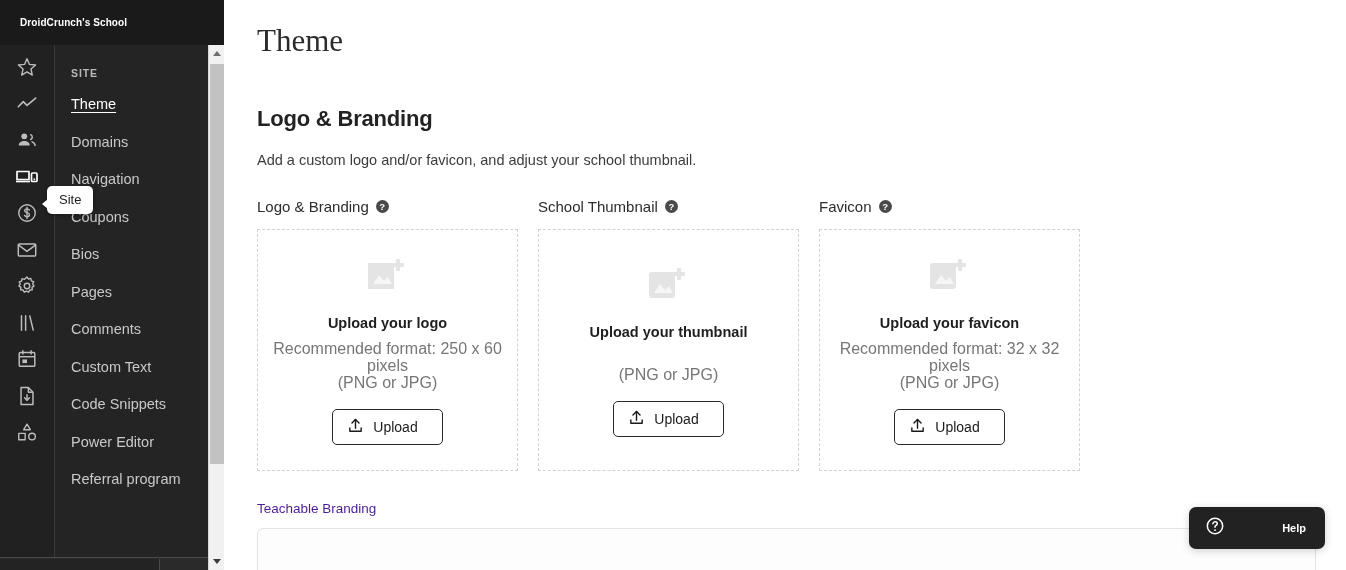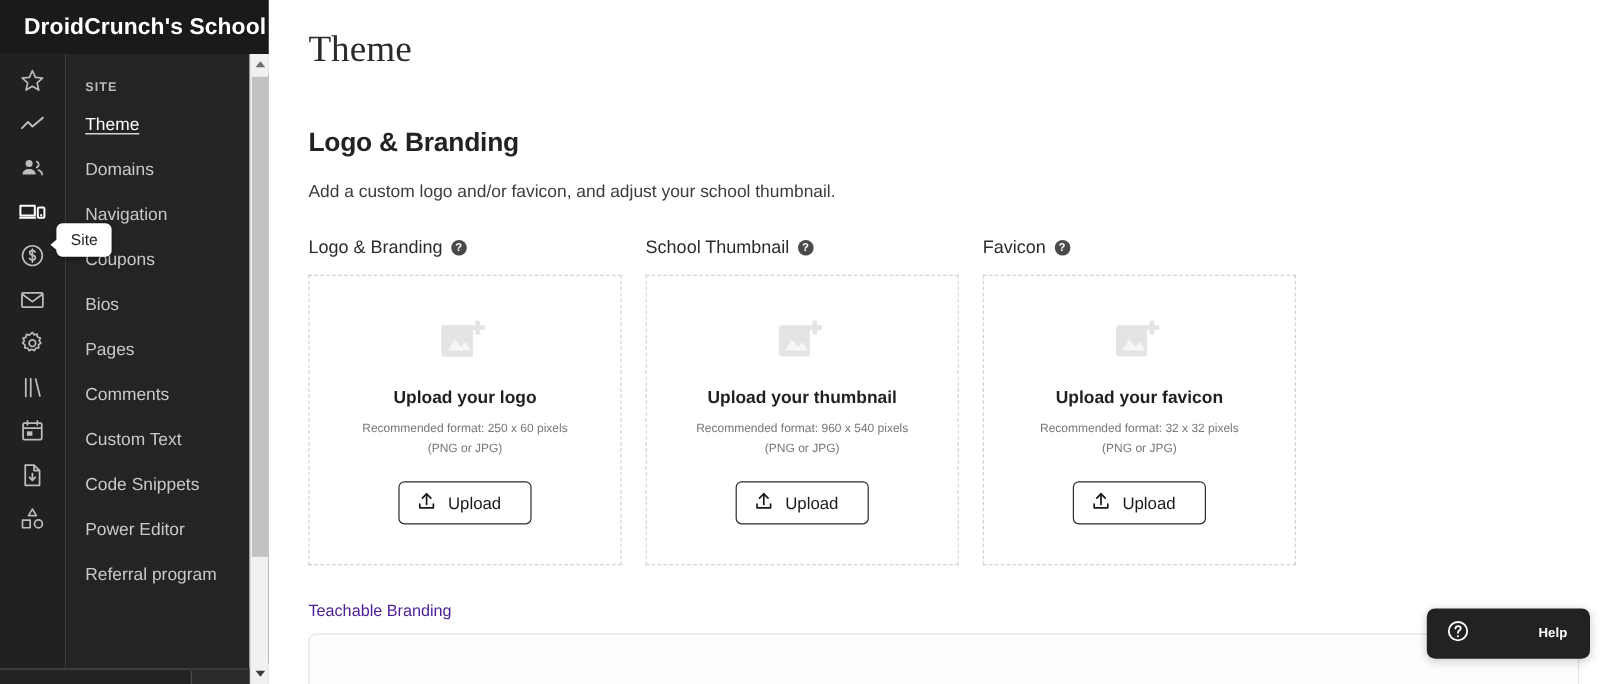--- a/index.html
+++ b/index.html
@@ -25,21 +25,21 @@
     background: #1f1f1f;
   }
   #brand-bar {
     height: 45px;
     background: #1a1a1a;
     display: flex; align-items: center;
     padding-left: 20px;
   }
   #brand-title {
     color: #ffffff;
-    font-size: 19px;
+    font-size: 10px;
     font-weight: bold;
     letter-spacing: .1px;
     white-space: nowrap;
   }
   #nav-body {
     position: absolute;
     top: 45px; left: 0; right: 0; bottom: 0;
     display: flex;
   }
   
@@ -258,21 +258,21 @@
   }
   .ph-icon { margin-bottom: 16px; }
   .dz-title {
     font-size: 14.5px;
     font-weight: bold;
     color: #1f1f1f;
     margin-bottom: 9px;
     text-align: center;
   }
   .dz-rec {
-    font-size: 10px;
+    font-size: 16px;
     color: #767676;
     text-align: center;
     line-height: 17px;
     margin-bottom: 18px;
   }
   .upload-btn {
     display: inline-flex;
     align-items: center;
     gap: 9px;
     border: 1px solid #2a2a2a;
@@ -507,21 +507,21 @@
           <span class="ph-icon">
             <svg width="44" height="40" viewBox="0 0 44 40" fill="#e4e4e4">
               <rect x="2" y="8" width="26" height="26" rx="3"></rect>
               <polygon points="7,29 13,20 18,26 22,22 26,29" fill="#f6f6f6"></polygon>
               <rect x="30" y="4" width="4" height="12" rx="1"></rect>
               <rect x="26" y="8" width="12" height="4" rx="1"></rect>
             </svg>
           </span>
           <div class="dz-title">Upload your thumbnail</div>
           <div class="dz-rec">
-            <span>Recommended format: 960 x 540 pixels</span><br>
+            <br>
             <span>(PNG or JPG)</span>
           </div>
           <button class="upload-btn">
             <span>
               <svg width="17" height="17" viewBox="0 0 24 24" fill="none" stroke="#1a1a1a" stroke-width="2" stroke-linecap="round" stroke-linejoin="round">
                 <path d="M12 16V3.5"></path>
                 <polyline points="7,8.5 12,3.5 17,8.5"></polyline>
                 <path d="M4 15.5v4.5h16v-4.5"></path>
               </svg>
             </span>

